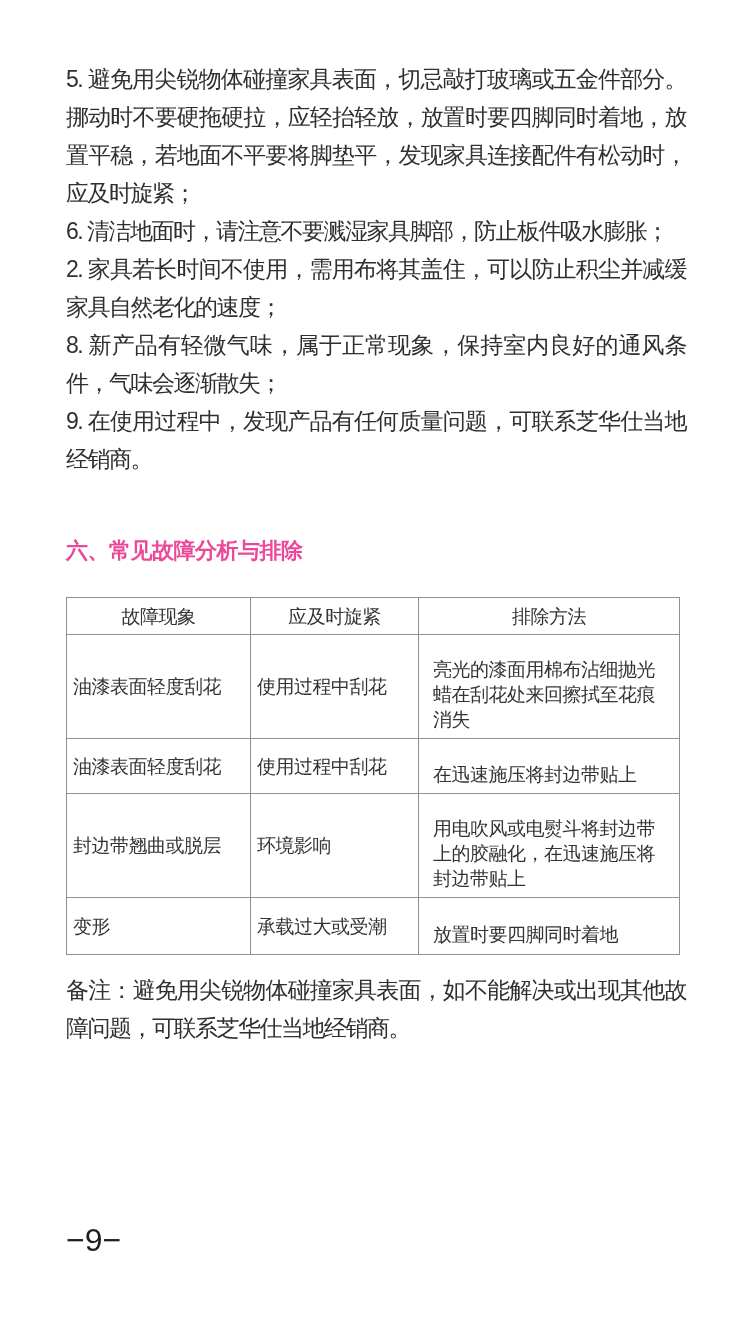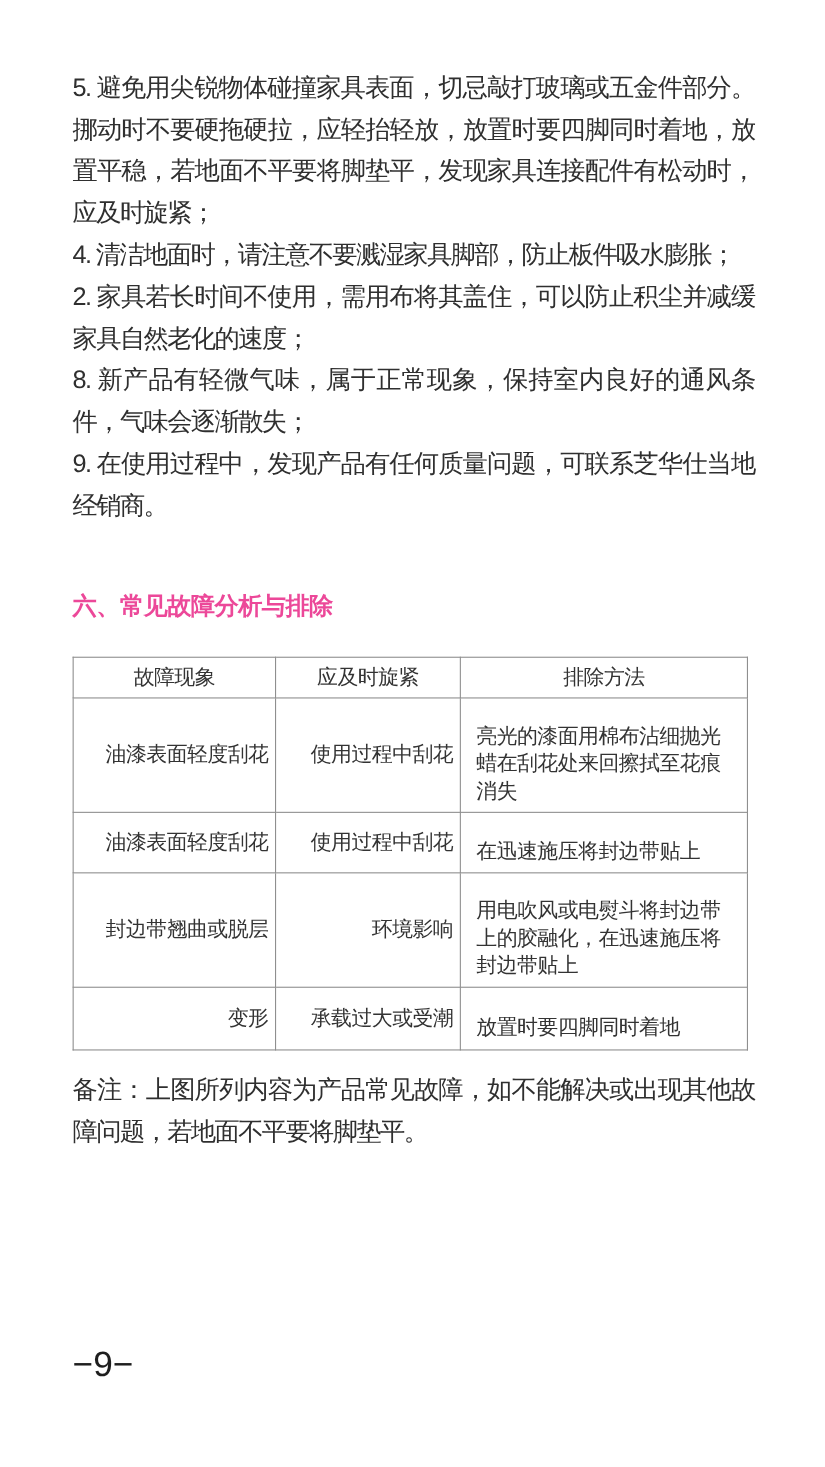--- a/index.html
+++ b/index.html
@@ -50,41 +50,41 @@
     letter-spacing: -0.5px;
     font-weight: normal;
     color: #333333;
     vertical-align: middle;
   }
   .fault-table th { height: 36px; text-align: center; padding: 0 4px; }
   .fault-table tr.r1 { height: 92px; }
   .fault-table tr.r2 { height: 55px; }
   .fault-table tr.r3 { height: 100px; }
   .fault-table tr.r4 { height: 57px; }
-  .fault-table td.c-center { text-align: right; padding: 4px 6px; margin-left: 38px; }
+  .fault-table td.c-center { text-align: left; padding: 4px 6px; margin-left: 38px; }
   .fault-table td.c-left  { text-align: left; padding: 22px 8px 6px 14px; }
   .note { margin-top: 16px; }
   .page-number {
     position: absolute;
     left: 66px;
     top: 1222px;
     font-size: 32px;
     line-height: 36px;
     letter-spacing: 0px;
     color: #1e1e1e;
   }
 </style>
 </head>
 <body>
 
 <div class="page">
   <div class="content">
 
     <p class="body-text">5. 避免用尖锐物体碰撞家具表面，切忌敲打玻璃或五金件部分。挪动时不要硬拖硬拉，应轻抬轻放，放置时要四脚同时着地，放置平稳，若地面不平要将脚垫平，发现家具连接配件有松动时，应及时旋紧；</p>
-    <p class="body-text">4. 清洁地面时，请注意不要溅湿家具脚部，防止板件吸水膨胀；</p>
+    <p class="body-text">6. 清洁地面时，请注意不要溅湿家具脚部，防止板件吸水膨胀；</p>
     <p class="body-text">2. 家具若长时间不使用，需用布将其盖住，可以防止积尘并减缓家具自然老化的速度；</p>
     <p class="body-text">8. 新产品有轻微气味，属于正常现象，保持室内良好的通风条件，气味会逐渐散失；</p>
     <p class="body-text">9. 在使用过程中，发现产品有任何质量问题，可联系芝华仕当地经销商。</p>
 
     <h2 class="section-heading">六、常见故障分析与排除</h2>
 
     <table class="fault-table">
       <colgroup>
         <col class="c1">
           <col class="c2">
@@ -114,17 +114,17 @@
           <td class="c-left">用电吹风或电熨斗将封边带上的胶融化，在迅速施压将封边带贴上</td>
         </tr>
         <tr class="r4">
           <td class="c-center">变形</td>
           <td class="c-center">承载过大或受潮</td>
           <td class="c-left">放置时要四脚同时着地</td>
         </tr>
       </tbody>
     </table>
 
-    <p class="body-text note">备注：上图所列内容为产品常见故障，如不能解决或出现其他故障问题，若地面不平要将脚垫平。</p>
+    <p class="body-text note">备注：避免用尖锐物体碰撞家具表面，如不能解决或出现其他故障问题，可联系芝华仕当地经销商。</p>
   </div>
 
   <div class="page-number">−9−</div>
 </div>
 
 </body></html>

